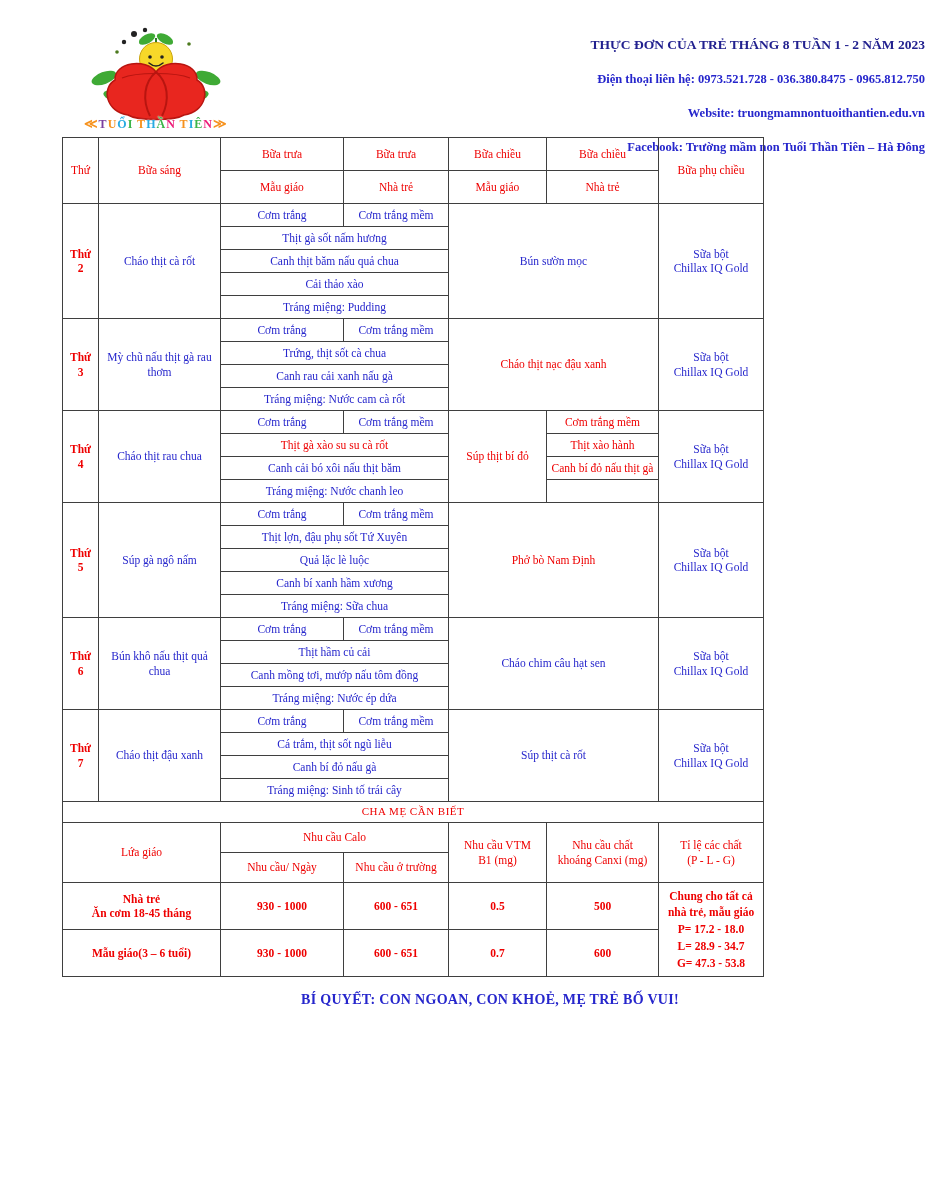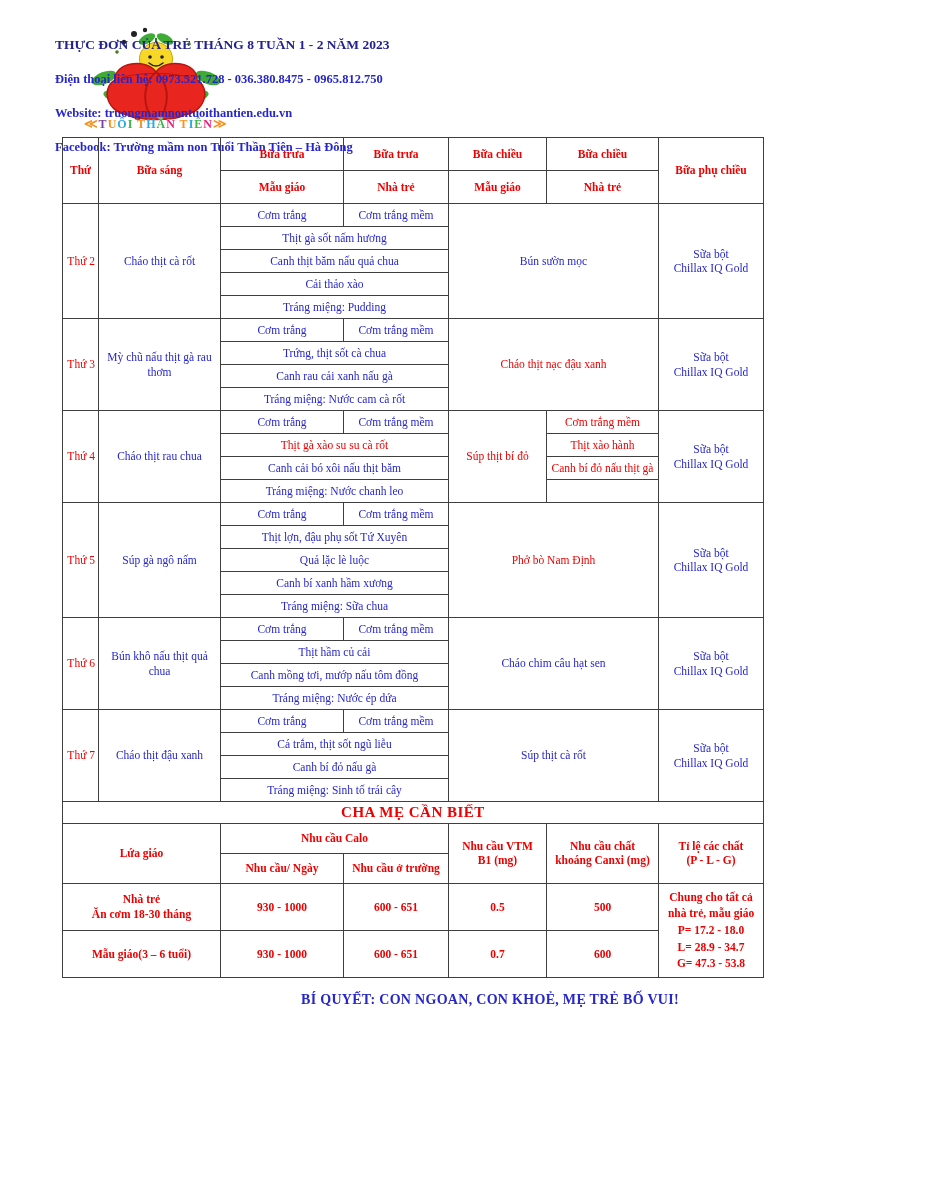--- a/index.html
+++ b/index.html
@@ -6,35 +6,35 @@
   #page{position:relative;width:927px;height:1200px;background:#ffffff;
         font-family:"Liberation Serif","DejaVu Serif",serif;overflow:hidden;}
 
   
   .logo{position:absolute;left:84px;top:26px;width:142px;text-align:center;font-family:Liberation Serif, serif;}
   .logo svg{display:block;margin:0 auto;}
   .logo-banner{position:relative;margin-top:-6px;font-size:12px;font-weight:bold;
                letter-spacing:1px;white-space:nowrap;
                text-shadow:0 0 1px #fff,0 0 2px #fff;}
   .logo-banner .wing{color:#f6921e;font-size:13px;}
-  .header-text{position:absolute;left:55px;top:36px;width:870px;text-align:left;line-height:18px;}
+  .header-text{position:absolute;left:55px;top:36px;width:870px;text-align:right;line-height:18px;}
   .doc-title{font-size:13.5px;font-weight:bold;color:var(--title);margin-bottom:2px;}
   .doc-line{font-size:12.5px;font-weight:bold;color:var(--blue);margin-top:16px;}
 
   
   table.mtable{position:absolute;left:62px;top:137px;width:701px;
                border-collapse:collapse;table-layout:fixed;}
   .mtable td{border:1px solid #3f3f3f;text-align:center;vertical-align:middle;
              font-size:11.5px;padding:1px 3px;height:20px;line-height:1.25;
              color:var(--blue);overflow:hidden;}
-  .mtable td.hdr{font-weight:bold;color:var(--red);text-align:center;}
+  .mtable td.hdr{font-weight:normal;color:var(--red);text-align:center;}
   .mtable tr.hrow td{height:30px;}
   .mtable td.red{color:var(--red);margin-left:32px;}
-  .mtable td.day{font-weight:normal;color:var(--red);text-align:right;}
-  .mtable td.banner{font-weight:bold;color:var(--red);font-size:15px;height:18px;letter-spacing:.5px;}
+  .mtable td.day{font-weight:bold;color:var(--red);}
+  .mtable td.banner{font-weight:normal;color:var(--red);font-size:11px;height:18px;letter-spacing:.5px;}
   .mtable tr.nhead td{height:27px;}
   .mtable tr.ndata td{height:44px;font-weight:bold;color:var(--red);}
   .mtable td.ratio{font-weight:bold;color:var(--red);line-height:1.45;}
 
   
   .footer{position:absolute;left:55px;top:992px;width:870px;text-align:center;
           font-size:14px;font-weight:bold;color:var(--blue);letter-spacing:.3px;}
 </style>
 </head>
 <body>
@@ -271,21 +271,21 @@
         <div>(P - L - G)</div>
       </td>
     </tr>
     <tr class="nhead">
       <td class="hdr">Nhu cầu/ Ngày</td>
       <td class="hdr">Nhu cầu ở trường</td>
     </tr>
     <tr class="ndata">
       <td colspan="2">
         <div>Nhà trẻ</div>
-        <div>Ăn cơm 18-30 tháng</div>
+        <div>Ăn cơm 18-45 tháng</div>
       </td>
       <td>930 - 1000</td>
       <td>600 - 651</td>
       <td>0.5</td>
       <td>500</td>
       <td class="ratio" rowspan="2">
         <div>Chung cho tất cả</div>
         <div>nhà trẻ, mẫu giáo</div>
         <div>P= 17.2 - 18.0</div>
         <div>L= 28.9 - 34.7</div>

